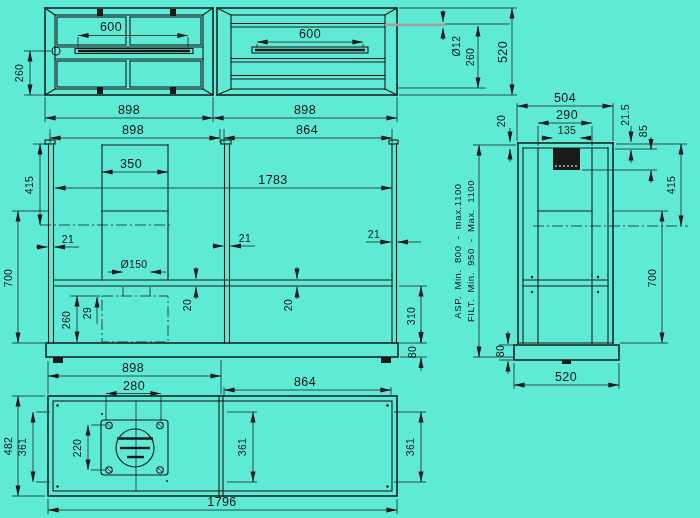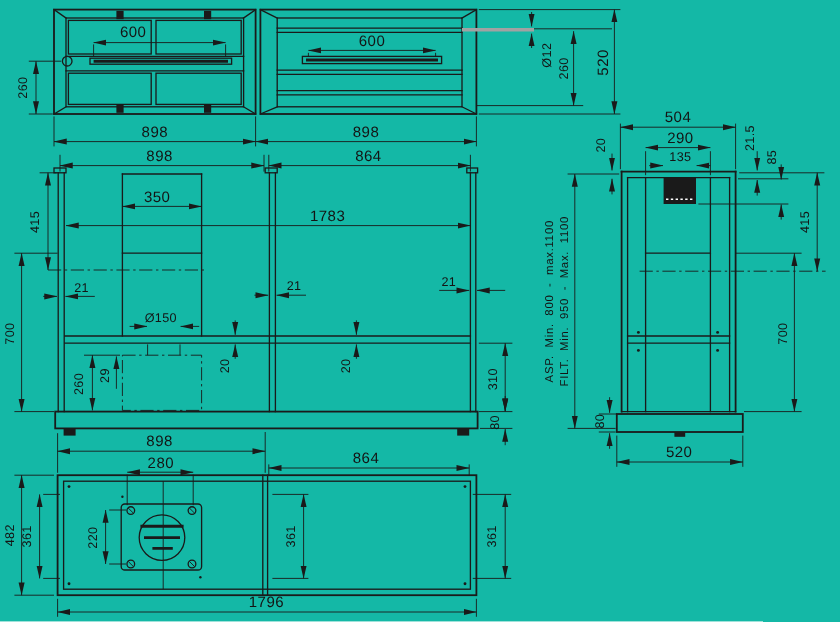--- a/index.html
+++ b/index.html
@@ -1,16 +1,16 @@
 <!DOCTYPE html>
 <html><head>
 <meta charset="utf-8">
 <style>
   html,body{margin:0;padding:0;background:#ffffff;}
-  .page{width:700px;height:518px;background:#14b8a6;position:relative;overflow:hidden;}
+  .page{width:700px;height:518px;background:#5eead4;position:relative;overflow:hidden;}
   svg{display:block;}
   text{font-family:"Liberation Sans",sans-serif;fill:#141414;}
   .t12{font-size:12.5px;letter-spacing:.4px;}
   .t10{font-size:10.5px;letter-spacing:.3px;}
   .t9{font-size:9.5px;letter-spacing:.6px;word-spacing:3px;}
   .s{stroke:#1a1a1a;stroke-width:1.1;fill:none;stroke-linecap:square;}
   .s2{stroke:#1a1a1a;stroke-width:1.5;fill:none;stroke-linecap:square;}
   .f{fill:#1a1a1a;stroke:none;}
   .d{stroke:#1a1a1a;stroke-width:.75;fill:none;}
   .da{stroke:#1a1a1a;stroke-width:.75;fill:none;marker-end:url(#mE);}

